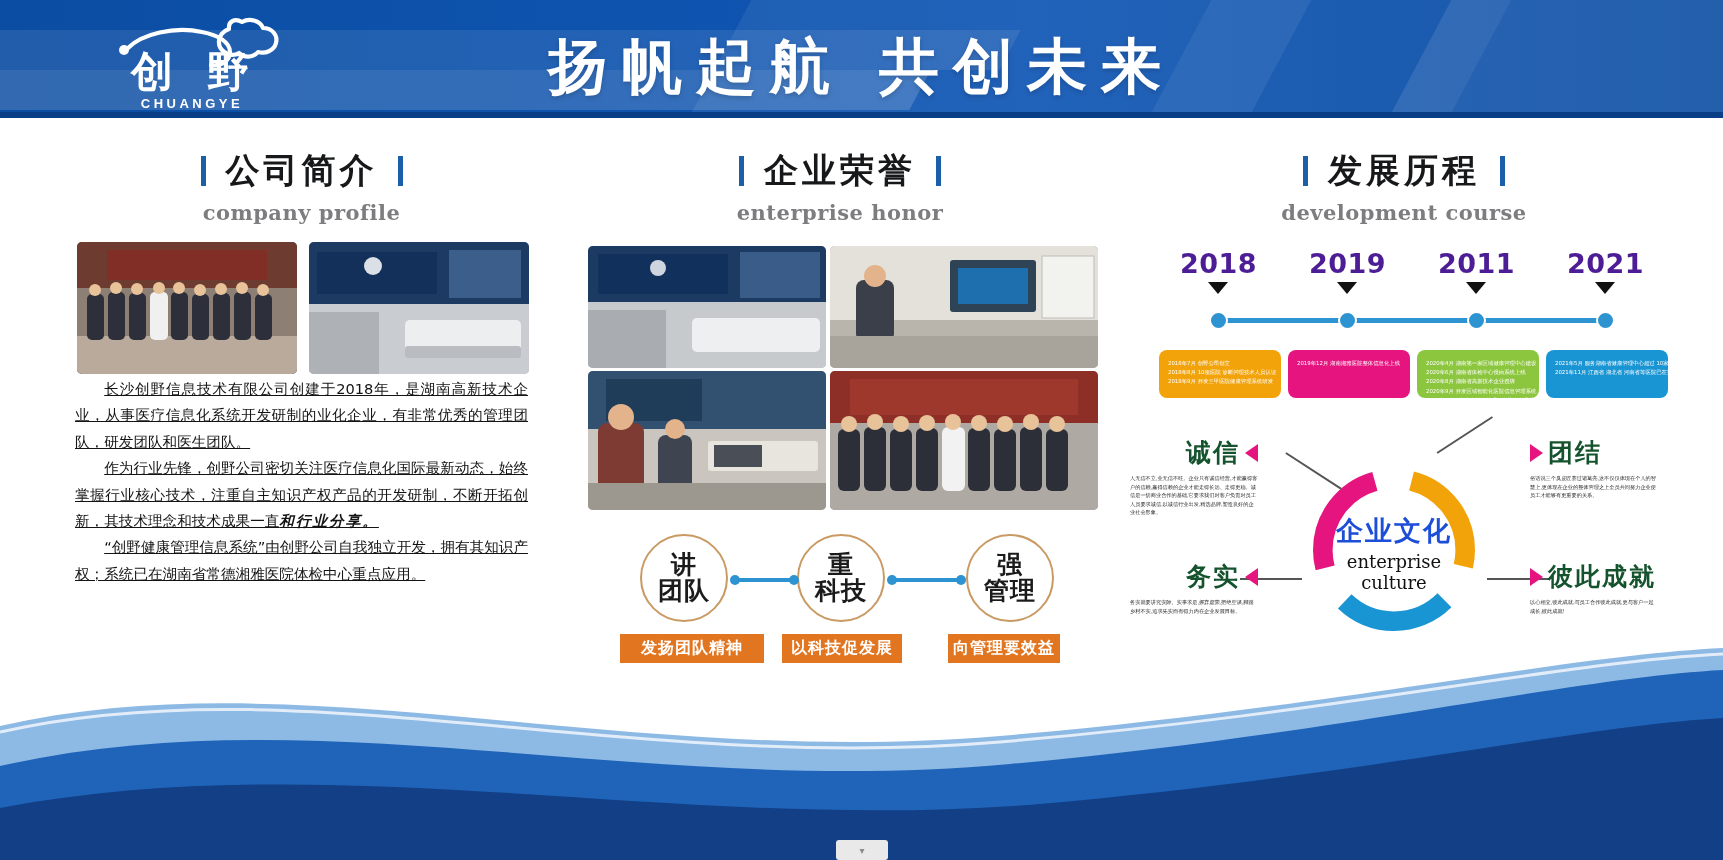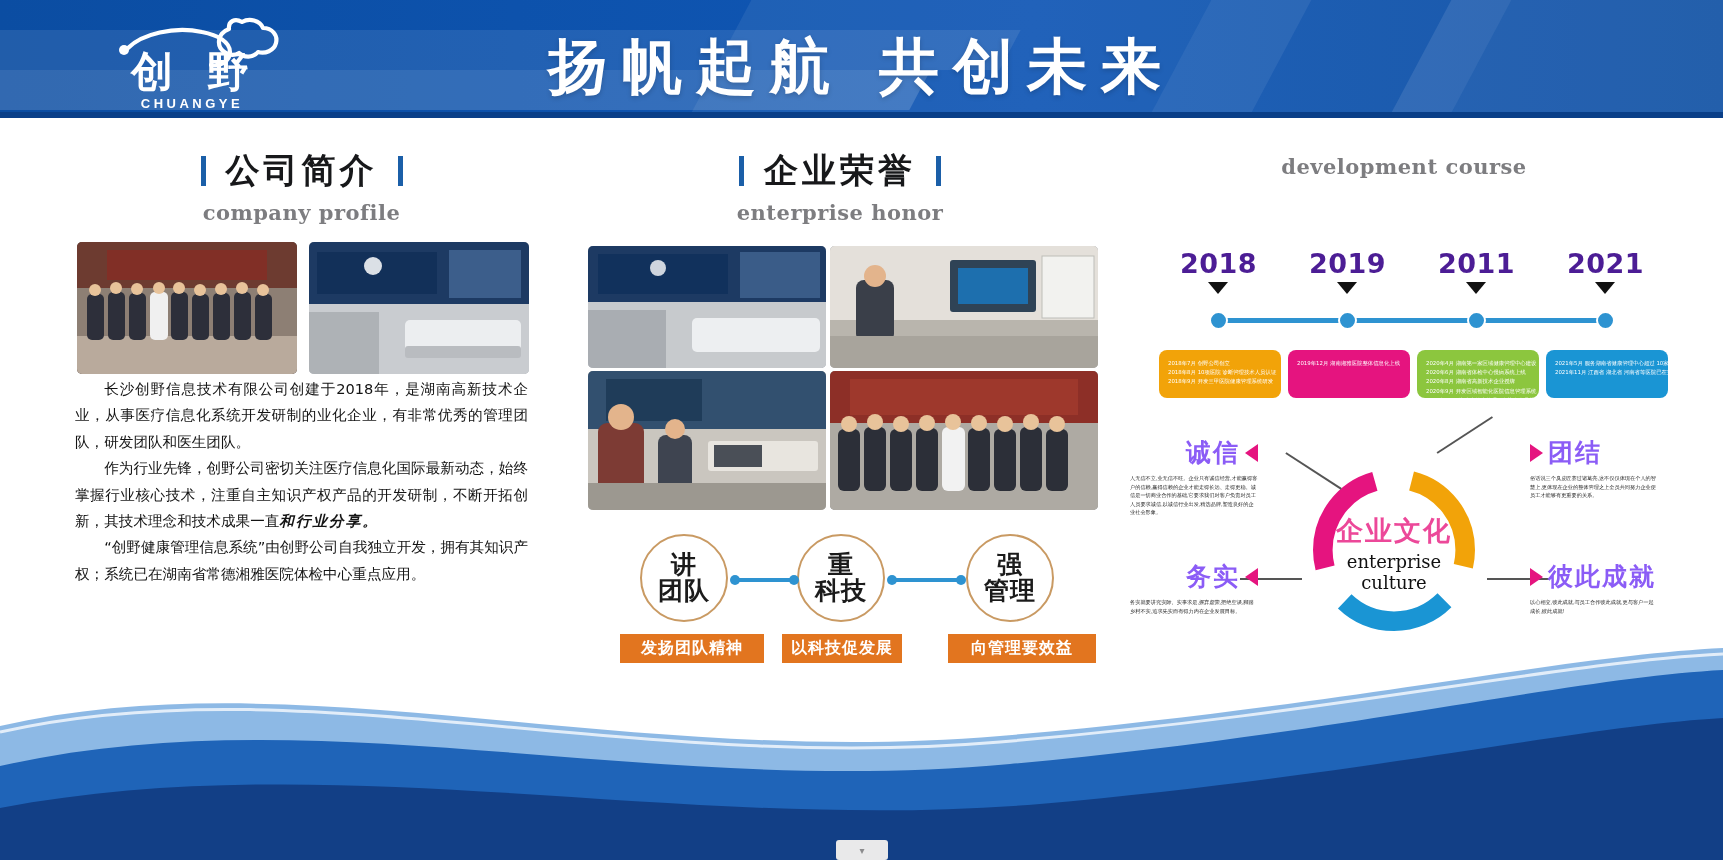--- a/index.html
+++ b/index.html
@@ -37,21 +37,21 @@
   .sec-bar { display:inline-block; width:5px; height:30px; background:#1b5fa8; }
   .sec-en { margin-top:6px; font-size:21px; color:#7d7d80; font-style:normal;
     font-family:"DejaVu Serif","Liberation Serif",serif; font-weight:600; letter-spacing:.5px; }
 
   
   .ph { position:absolute; border-radius:5px; overflow:hidden; background:#5d6470; }
   .ph-in { position:absolute; inset:0; }
   .body-text { position:absolute; left:75px; top:376px; width:453px;
     font-size:14.6px; line-height:26.4px; color:#141414; text-align:justify;
     font-family:"DejaVu Sans","Liberation Sans",sans-serif; }
-  .body-text p { text-indent:2em; margin:0; }
+  .body-text p { text-indent:2em; margin:0;text-decoration:underline; }
   .brush { font-family:"DejaVu Serif","Liberation Serif",serif; font-weight:700; font-style:italic; letter-spacing:2px; }
 
   
   .circ { position:absolute; width:88px; height:88px; border-radius:50%;
     border:2px solid #c99a63; display:flex; align-items:center; justify-content:center;
     background:#fff; }
   .circ span { font-size:25px; font-weight:800; color:#1b1b1b; line-height:26px;
     text-align:center; letter-spacing:1px; font-family:"DejaVu Sans","Liberation Sans",sans-serif; }
   .conn { position:absolute; height:4px; background:#2e93d1; top:578px; }
   .dot { position:absolute; width:10px; height:10px; border-radius:50%; background:#2e93d1; top:575px; }
@@ -69,28 +69,28 @@
     border:2px solid #fff; top:311px; }
   .tcard { position:absolute; border-radius:8px; padding:9px 8px 8px 9px; color:#fff;
     font-size:5.4px; line-height:9.2px; font-family:"DejaVu Sans","Liberation Sans",sans-serif;
     overflow:hidden; }
   .tcard .notch { position:absolute; left:46%; top:-8px; width:18px; height:10px; }
   .tcard div.ln { white-space:nowrap; }
 
   
   .ring-wrap { position:absolute; left:1305px; top:461px; width:178px; height:178px; }
   .ring-txt { position:absolute; left:0; top:52px; width:178px; text-align:center; }
-  .ring-cn { font-size:27px; font-weight:800; color:#ec4899; letter-spacing:2px;
+  .ring-cn { font-size:27px; font-weight:800; color:#1d4ed8; letter-spacing:2px;
     font-family:Liberation Sans, sans-serif; }
   .ring-en1 { font-size:18px; color:#111; font-family:"DejaVu Serif","Liberation Serif",serif; margin-top:2px; }
   .ring-en2 { font-size:18px; color:#111; font-family:"DejaVu Serif","Liberation Serif",serif; }
 
   .val { position:absolute; }
   .val-t { display:flex; align-items:center; gap:5px; }
-  .val-cn { font-size:25px; font-weight:800; color:#8b5cf6; letter-spacing:2px;
+  .val-cn { font-size:25px; font-weight:800; color:#14532d; letter-spacing:2px;
     font-family:"DejaVu Sans","Liberation Sans",sans-serif; }
   .tri-l { width:0;height:0;border-top:9px solid transparent;border-bottom:9px solid transparent;border-right:13px solid #e5147f; }
   .tri-r { width:0;height:0;border-top:9px solid transparent;border-bottom:9px solid transparent;border-left:13px solid #e5147f; }
   .val-d { width:128px; font-size:5.2px; line-height:8.6px; color:#2a2a2a; margin-top:5px; }
   .lead { position:absolute; background:#555; height:1.6px; }
 
   
   .waves { position:absolute; left:0; top:648px; width:1723px; height:212px; overflow:hidden; }
   .scroll-nub { position:absolute; left:836px; top:840px; width:52px; height:20px;
     background:#e9e9ea; border-radius:3px; display:flex; align-items:center; justify-content:center;
@@ -136,20 +136,25 @@
   <div class="sec-head" style="left:584px; top:148px; width:512px;">
     <div class="sec-cn">
       <i class="sec-bar"></i>
       <span>企业荣誉</span>
       <i class="sec-bar"></i>
     </div>
     <div class="sec-en">enterprise honor</div>
   </div>
 
   <div class="sec-head" style="left:1148px; top:148px; width:512px;">
+    <div class="sec-cn">
+      <i class="sec-bar"></i>
+      <span>发展历程</span>
+      <i class="sec-bar"></i>
+    </div>
     <div class="sec-en">development course</div>
   </div>
 
   <div class="ph" style="left:77px; top:242px; width:220px; height:132px;">
     <svg class="ph-in" viewBox="0 0 220 132" preserveAspectRatio="none">
       <rect width="220" height="132" fill="#7d6a5c"></rect>
       <rect y="0" width="220" height="46" fill="#6d3b30"></rect>
       <rect y="46" width="220" height="48" fill="#8d7f74"></rect>
       <rect y="94" width="220" height="38" fill="#b9aa9c"></rect>
       <g fill="#2d2f3a">
@@ -293,21 +298,21 @@
 
   <div class="conn" style="left:735px; width:60px;"></div>
   <div class="dot" style="left:730px;"></div>
   <div class="dot" style="left:789px;"></div>
   <div class="conn" style="left:892px; width:70px;"></div>
   <div class="dot" style="left:887px;"></div>
   <div class="dot" style="left:956px;"></div>
 
   <div class="tagbox" style="left:620px; top:634px; width:144px;">发扬团队精神</div>
   <div class="tagbox" style="left:782px; top:634px; width:120px;">以科技促发展</div>
-  <div class="tagbox" style="left:948px; top:634px; width:148px;">向管理要效益</div>
+  <div class="tagbox" style="left:948px; top:634px; width:112px;">向管理要效益</div>
 
   <div class="yr" style="left:1180px; top:248px;">2018</div>
   <div class="yr-tri" style="left:1208px; top:282px;"></div>
   <div class="yr" style="left:1309px; top:248px;">2019</div>
   <div class="yr-tri" style="left:1337px; top:282px;"></div>
   <div class="yr" style="left:1438px; top:248px;">2011</div>
   <div class="yr-tri" style="left:1466px; top:282px;"></div>
   <div class="yr" style="left:1567px; top:248px;">2021</div>
   <div class="yr-tri" style="left:1595px; top:282px;"></div>
 

